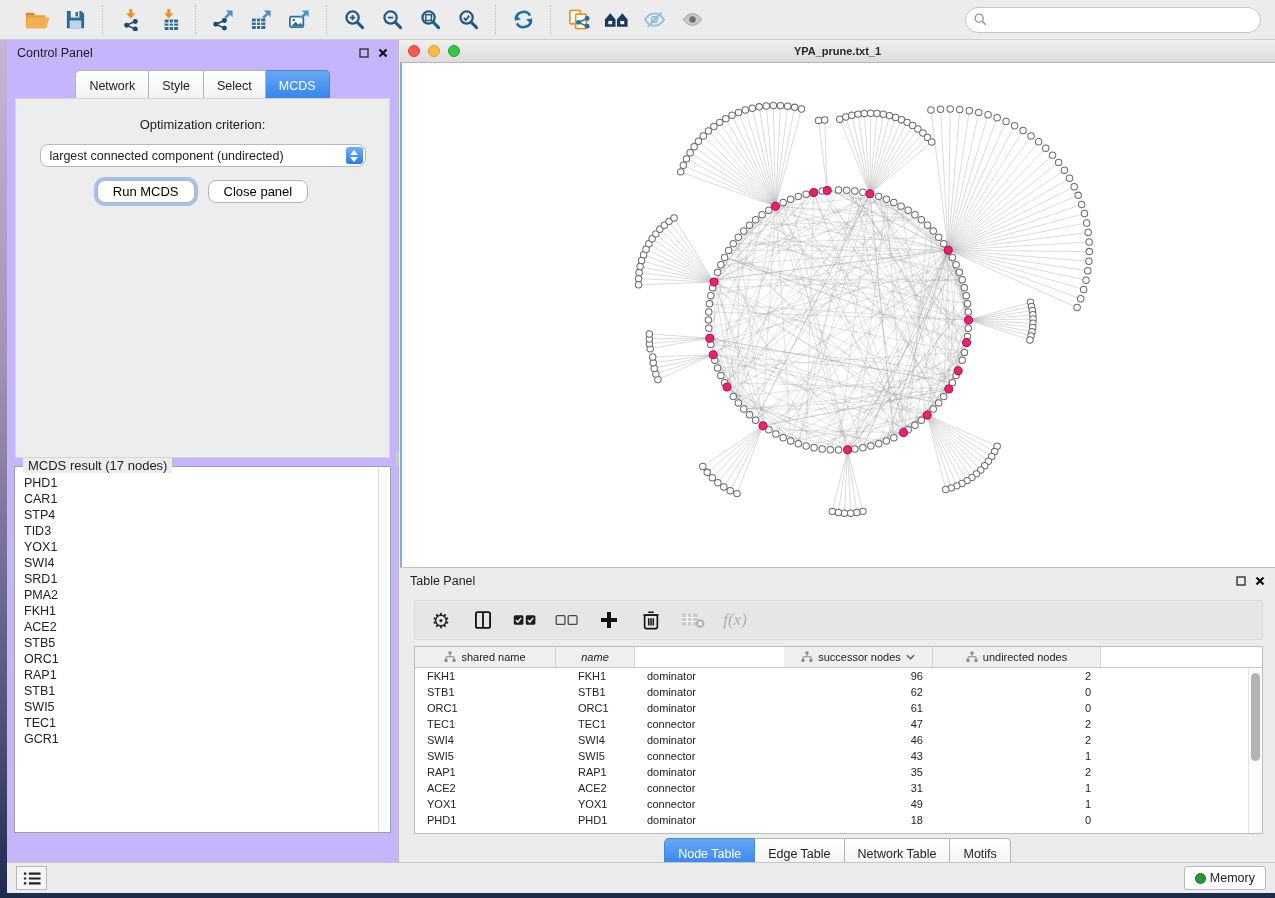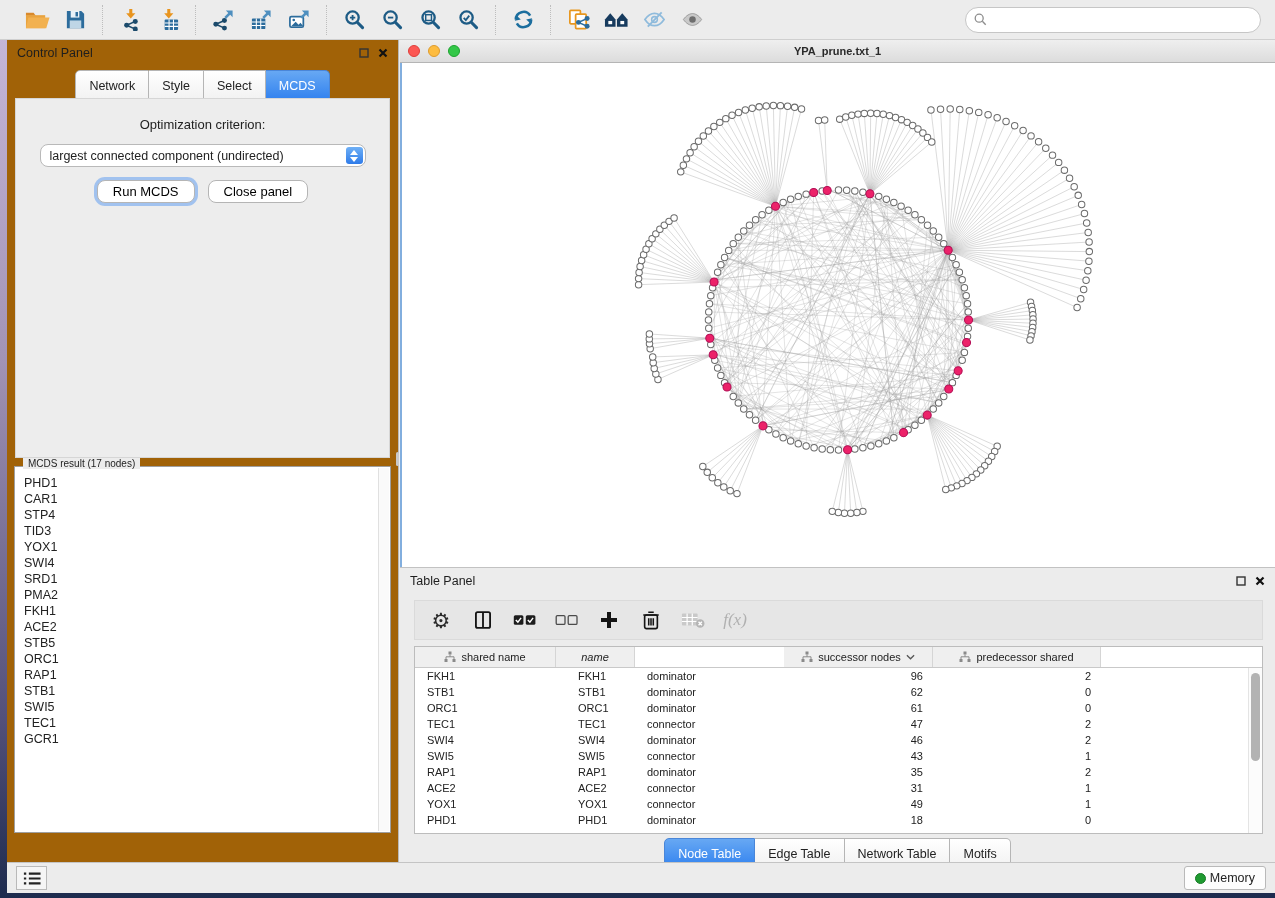--- a/index.html
+++ b/index.html
@@ -17,21 +17,21 @@
   #toolbar-spacer{flex:1}
   #search-wrap{position:relative;width:296px;height:26px;margin-right:4px}
   #search-wrap input{width:100%;height:100%;border:1px solid #c6c6c6;border-radius:13px;background:#fff;
     padding:0 10px 0 28px;font-size:12px;outline:none;font-family:"Liberation Sans",sans-serif}
   #search-wrap .mag{position:absolute;left:9px;top:6px;width:13px;height:13px}
 
   
   #win{position:absolute;top:40px;left:7px;right:0;bottom:5px;background:#ececec}
 
   
-  #control-panel{position:absolute;left:0;top:0;width:392px;bottom:31px;background:#a16207;border-right:1px solid #b9b9b9}
+  #control-panel{position:absolute;left:0;top:0;width:392px;bottom:31px;background:#c4b5fd;border-right:1px solid #b9b9b9}
   .panel-titlebar{height:26px;display:flex;align-items:center;padding:0 10px;font-size:12.5px;color:#1e1e1e}
   .panel-titlebar .sp{flex:1}
   .win-mini{display:flex;gap:9px;align-items:center}
   .win-mini svg{display:block}
   .seg-tabs{display:flex;justify-content:center;margin-top:4px}
   .seg-tab{padding:8px 13px;font-size:12.5px;background:linear-gradient(#ffffff,#f1f1f1);
     border:1px solid #b5b5b5;border-left:none;cursor:pointer;color:#222}
   .seg-tab:first-child{border-left:1px solid #b5b5b5;border-radius:5px 0 0 5px}
   .seg-tab:last-child{border-radius:0 5px 5px 0}
   .seg-tab.active{background:linear-gradient(#67a8f3,#2f80ef);color:#fff;border-color:#4a86d8}
@@ -41,21 +41,21 @@
     display:flex;align-items:center;padding-left:9px;font-size:12.5px;cursor:pointer;position:relative}
   #criterion .stepper{position:absolute;right:2px;top:2px;bottom:2px;width:17px;border-radius:3px;
     background:linear-gradient(#6fb0f6,#2e7be9);display:flex;flex-direction:column;align-items:center;justify-content:center;gap:2px}
   .tri-up{width:0;height:0;border-left:4px solid transparent;border-right:4px solid transparent;border-bottom:5px solid #fff}
   .tri-dn{width:0;height:0;border-left:4px solid transparent;border-right:4px solid transparent;border-top:5px solid #fff}
   #cp-buttons{display:flex;justify-content:center;gap:13px;margin-top:13px}
   .cp-btn{font-family:"Liberation Sans",sans-serif;font-size:13px;padding:3px 15px;background:#fff;
     border:1px solid #b5b5b5;border-radius:8px;cursor:pointer}
   .cp-btn.focused{box-shadow:0 0 0 3px rgba(110,165,240,.6)}
   #result-box{position:absolute;left:7px;right:7px;top:426px;bottom:29px;border:1px solid #9f9f9f;background:#fff}
-  #result-legend{position:absolute;top:-9px;left:8px;background:#ececec;padding:0 5px;font-size:10px;color:#1e1e1e}
+  #result-legend{position:absolute;top:-9px;left:8px;background:#ececec;padding:0 5px;font-size:13px;color:#1e1e1e}
   #result-list{position:absolute;inset:8px 12px 2px 9px;overflow:hidden;font-size:12.5px;line-height:16px;list-style:none}
   #result-scroll{position:absolute;top:1px;bottom:1px;right:1px;width:11px;background:#fafafa;border-left:1px solid #e0e0e0}
 
   
   #right-stack{position:absolute;left:393px;right:0;top:0;bottom:31px}
   #net-titlebar{position:absolute;top:0;left:0;right:0;height:23px;
     background:linear-gradient(#efefef,#dcdcdc);border-bottom:1px solid #b5b5b5;display:flex;align-items:center}
   .tl{width:12px;height:12px;border-radius:50%;margin-left:8px;cursor:pointer}
   .tl.red{background:#fc5753;border:1px solid #df3e3a}
   .tl.yellow{background:#fdbc40;border:1px solid #de9b2d}
@@ -663,21 +663,21 @@
                 <path d="M1 1l4 4 4-4" stroke="#555" fill="none" stroke-width="1.4"></path>
               </svg>
             </div>
             <div class="th" style="width: 168px;">
               <svg width="12" height="12" viewBox="0 0 12 12">
                 <rect x="4.5" y="0.5" width="3" height="3" fill="#8a8a8a"></rect>
                 <rect x="0.5" y="8" width="3" height="3" fill="#8a8a8a"></rect>
                 <rect x="8.5" y="8" width="3" height="3" fill="#8a8a8a"></rect>
                 <path d="M6 3.5v2.3M2 8V5.8h8V8" stroke="#8a8a8a" fill="none"></path>
               </svg>
-              <span>predecessor shared</span>
+              <span>undirected nodes</span>
             </div>
           </div>
         <div id="tp-rows">
             <div class="tr">
               <div class="td" style="width: 141px; padding-left: 12px;">FKH1</div>
               <div class="td" style="width: 79px; padding-left: 22px;">FKH1</div>
               <div class="td" style="width: 149px; padding-left: 12px;">dominator</div>
               <div class="td num" style="width: 149px; padding-left: 0px;">96</div>
               <div class="td num" style="width: 168px; padding-left: 0px;">2</div>
             </div>

